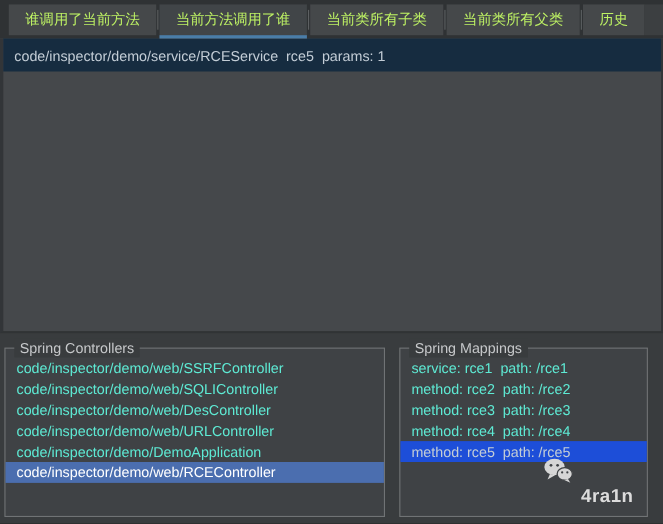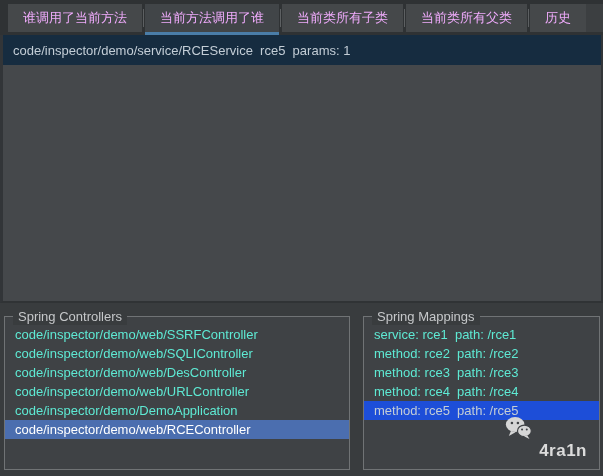--- a/index.html
+++ b/index.html
@@ -22,21 +22,21 @@
     align-items: flex-end;
     padding-left: 8px;
   }
   .tab {
     height: 28px;
     margin-bottom: 3px;
     padding: 0 15px;
     display: flex;
     align-items: center;
     background: #45484a;
-    color: #f0abfc;
+    color: #bef264;
     white-space: nowrap;
     cursor: default;
   }
   .tab.selected {
     margin-bottom: 0;
     height: 31px;
     background: #414548;
     border-bottom: 3px solid #4a7da8;
   }
   .tab-sep {
@@ -66,21 +66,21 @@
     white-space: pre;
     color: #c3cdd6;
   }
   .call-row.selected { background: #162c40; }
   
   .bottom {
     height: 173px;
     background: #393c3e;
     display: flex;
     gap: 13px;
-    padding: 13px 3px 6px 4px;
+    padding: 13px 14px 6px 4px;
   }
   .group {
     position: relative;
     border: 1px solid #707375;
     height: 154px;
     background: #3f4245;
   }
   .group-left  { width: 346px; }
   .group-right { flex: 1; }
   .group-title {

